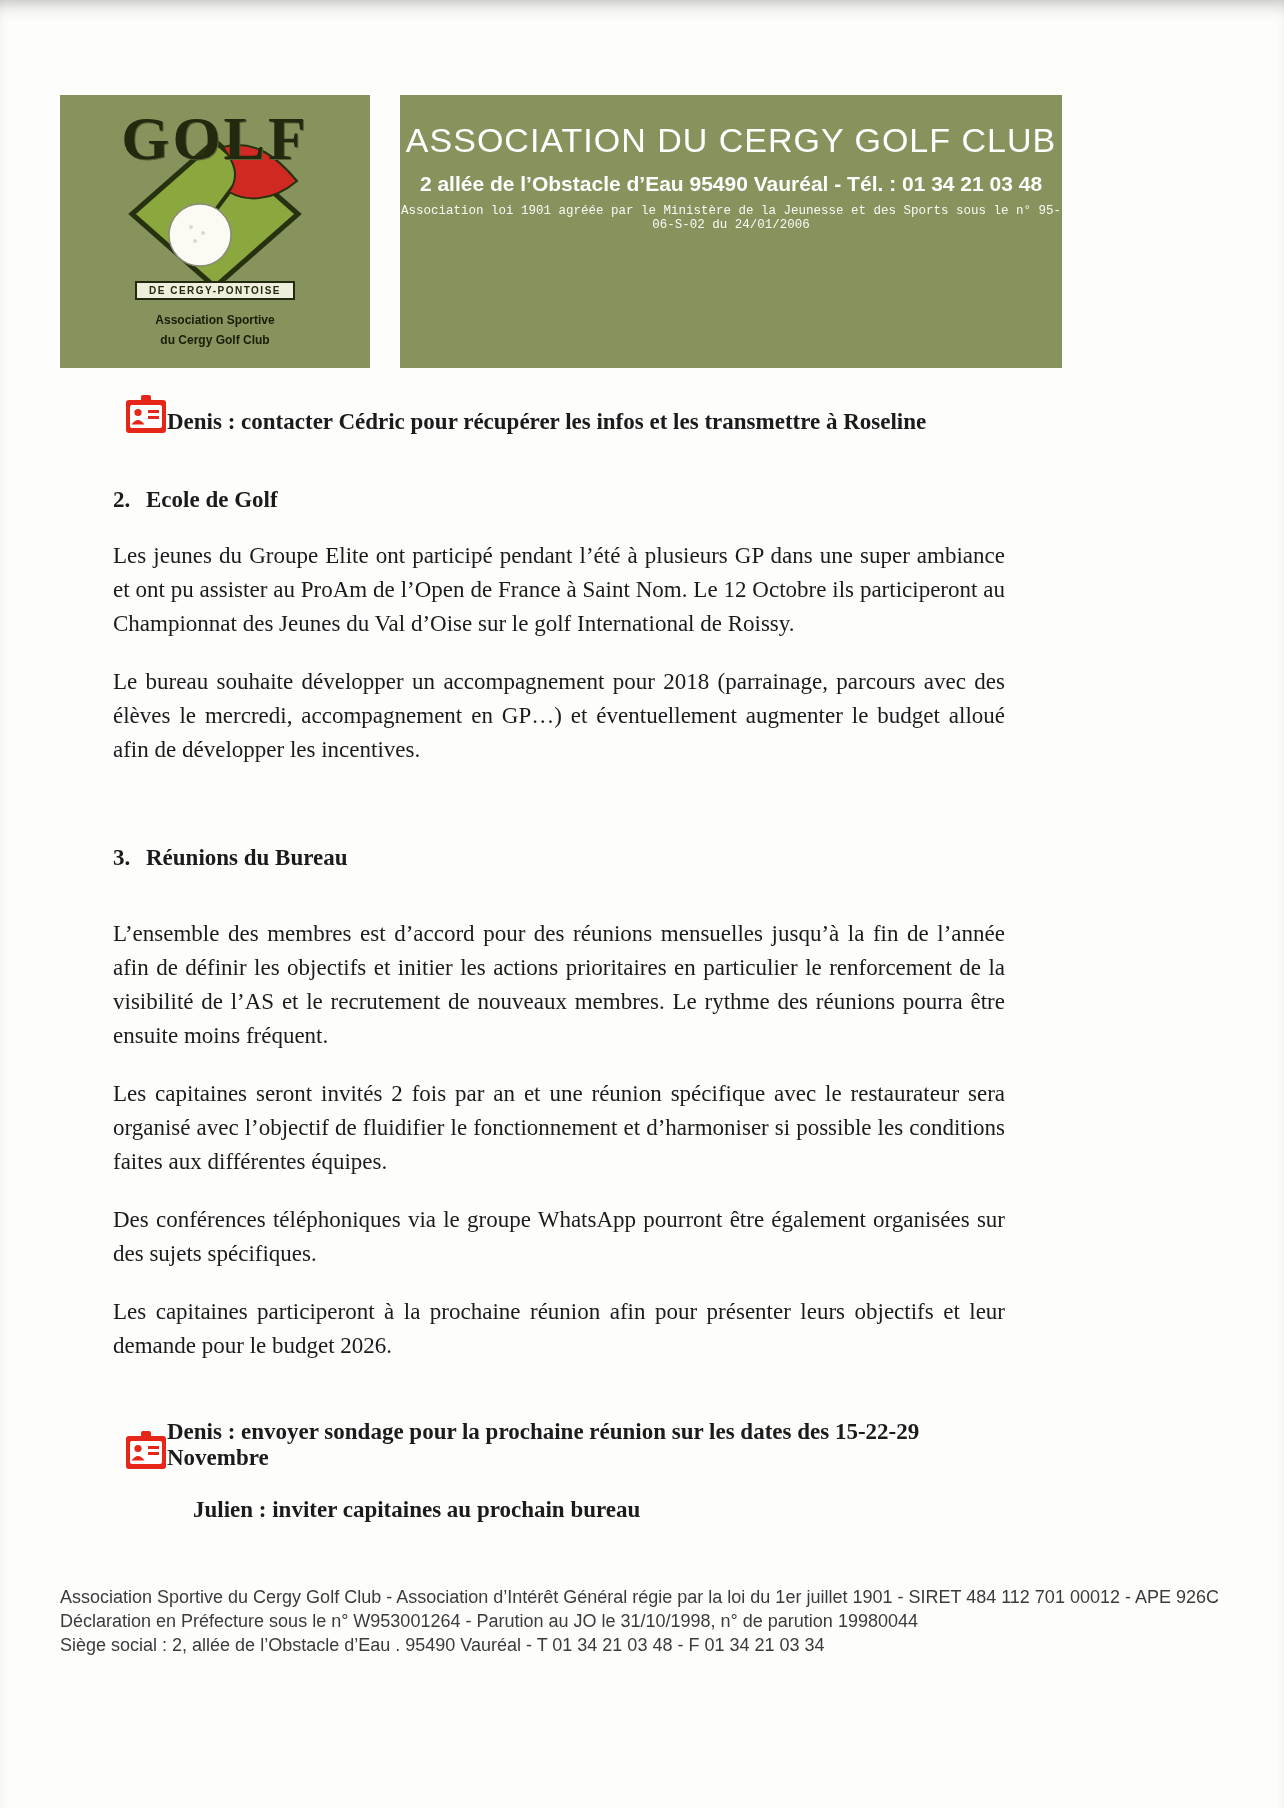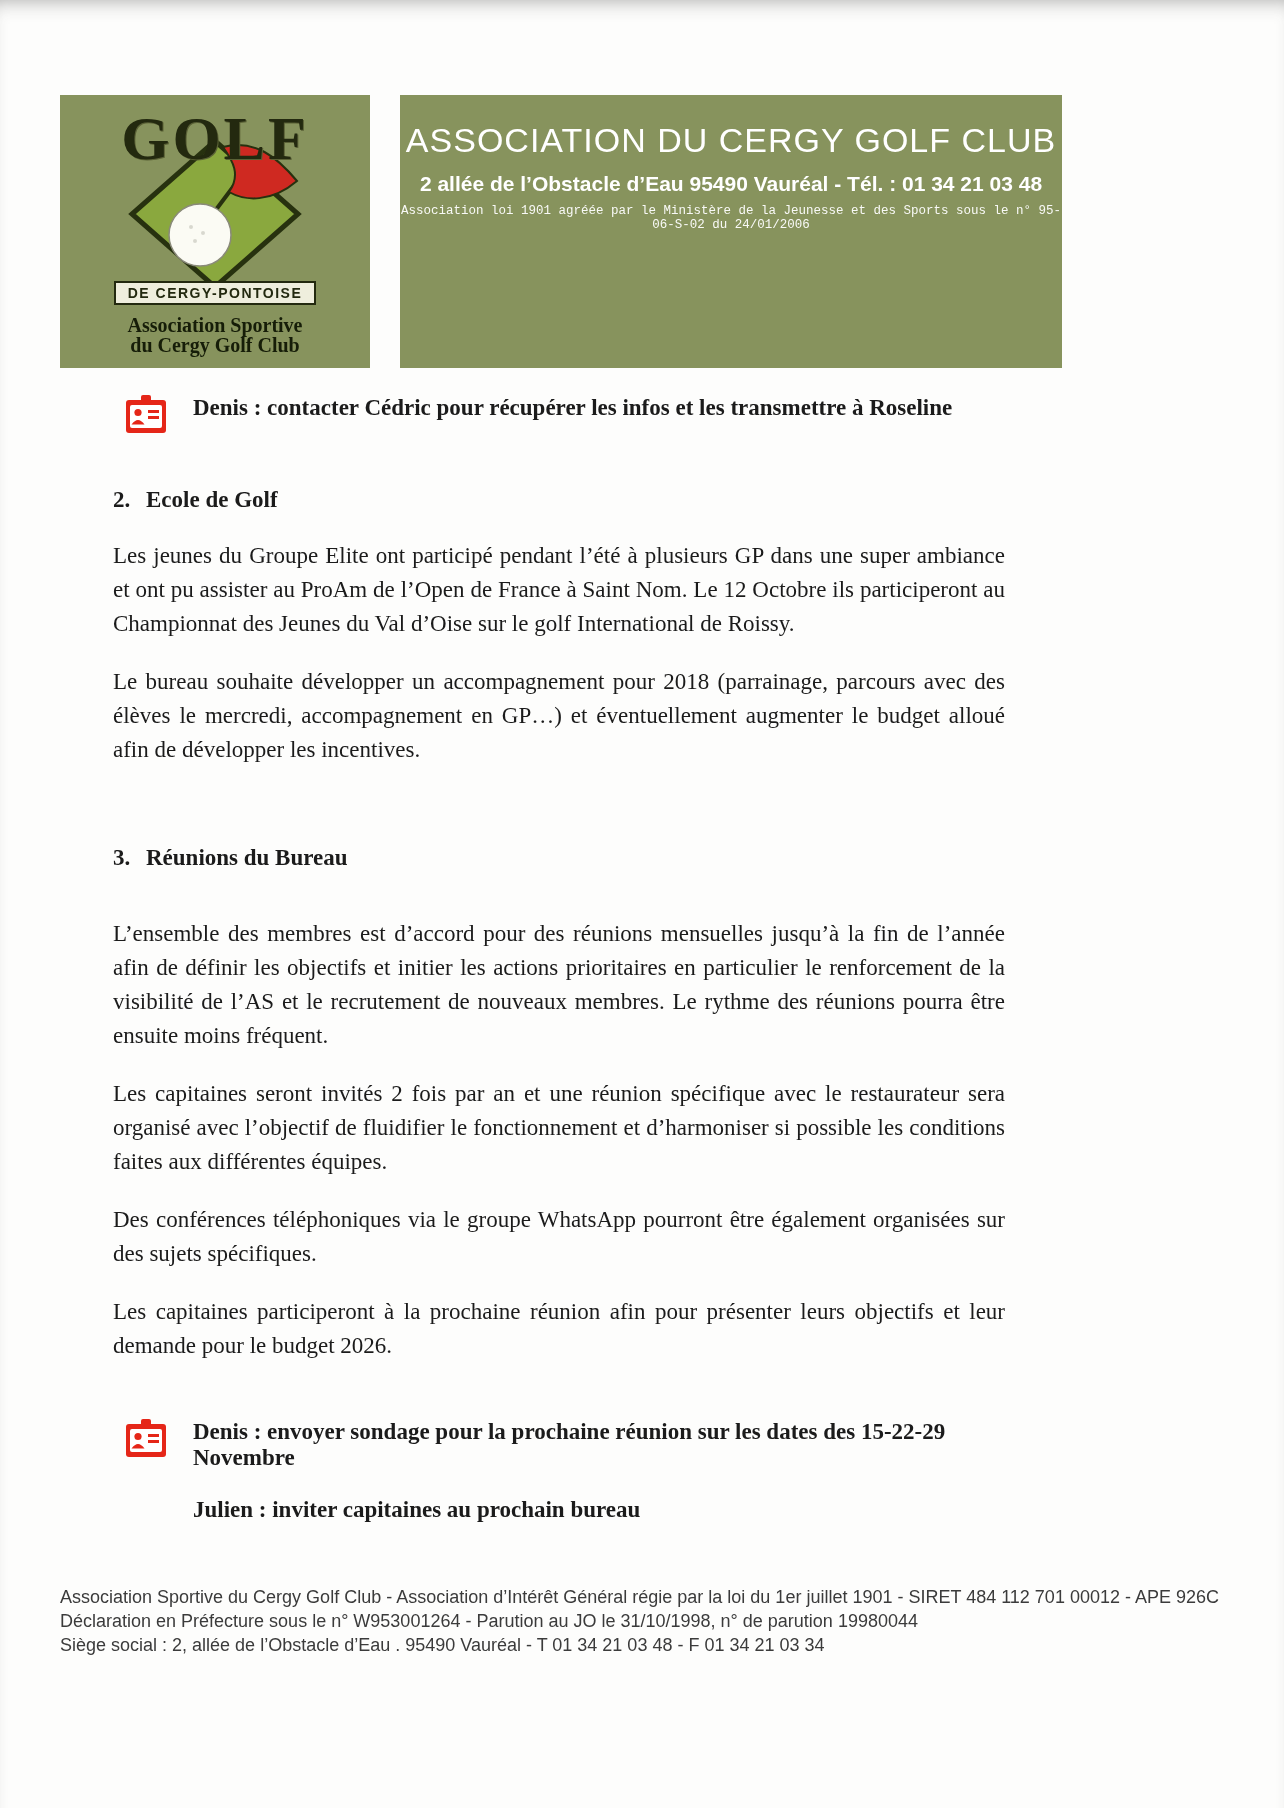--- a/index.html
+++ b/index.html
@@ -31,28 +31,28 @@
     font-size:62px;line-height:1;color:var(--logo-dark);
     letter-spacing:3px;z-index:2;position:relative;
     text-shadow:1px 1px 0 #5a6136;
   }
   .logo-emblem{margin-top:-30px;display:block;}
   .logo-banner{
     margin-top:-8px;z-index:2;
     background:#efeedd;border:2px solid var(--logo-dark);
     color:var(--logo-dark);
     font-family:"Liberation Sans",sans-serif;font-weight:bold;
-    font-size:14px;letter-spacing:1.5px;
+    font-size:10px;letter-spacing:1.5px;
     padding:2px 12px;
     text-align:right;
   }
   .logo-org{
     margin-top:10px;text-align:center;
-    font-family:Liberation Serif, serif;font-weight:bold;
-    font-size:20px;line-height:20px;color:#161d08;
+    font-family:Liberation Sans, sans-serif;font-weight:bold;
+    font-size:12px;line-height:20px;color:#161d08;
   }
   .title-block{
     flex:1;background:var(--green);color:#ffffff;
     text-align:center;padding-top:26px;box-sizing:border-box;
   }
   .title-block .title{
     font-family:"Liberation Sans",sans-serif;
     font-size:34px;font-weight:400;letter-spacing:1px;
   }
   .title-block .address{
@@ -61,21 +61,21 @@
     font-size:21px;font-weight:bold;
   }
   .title-block .legal{
     margin-top:8px;
     font-family:Liberation Mono, monospace;
     font-size:12.5px;font-weight:400;opacity:.95;
   }
 
   
   .doc-body{margin:0 279px 0 113px;}
-  .action-row{display:flex;align-items:flex-start;gap:26px;margin-left:12px;}
+  .action-row{display:flex;align-items:flex-end;margin-left:12px;}
   .action-row.first{margin-top:27px;}
   .action-row.second{margin-top:56px;}
   .action-text{font-weight:bold;font-size:23px;}
   .action-follow{margin-top:26px;margin-left:80px;font-weight:bold;font-size:23px;}
   .contact-icon{flex:0 0 auto;display:block;}
 
   .section-heading{display:flex;font-weight:bold;font-size:23px;line-height:30px;}
   .section-heading .num{width:33px;flex:0 0 auto;}
   .section-heading.h2{margin-top:50px;}
   .section-heading.h3{margin-top:76px;}

